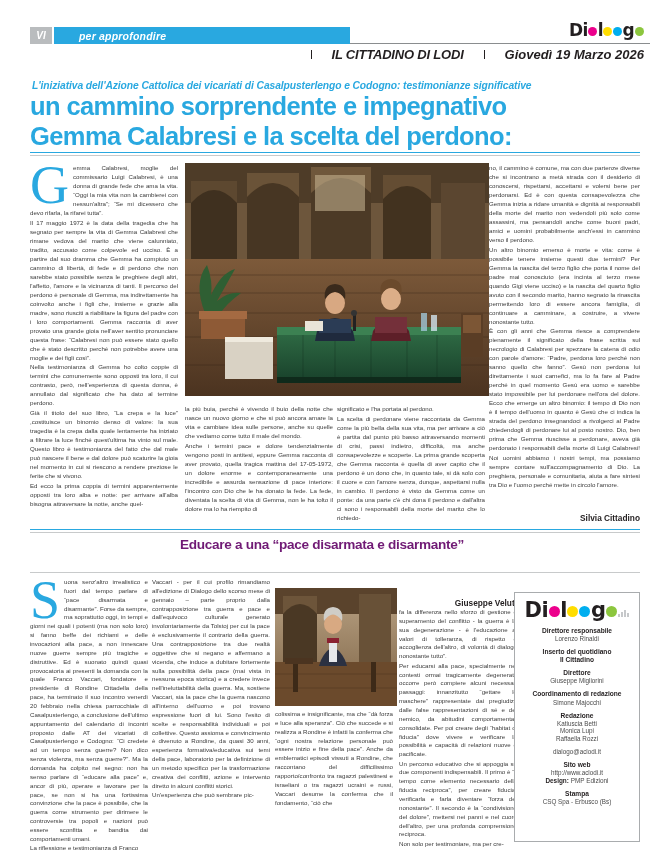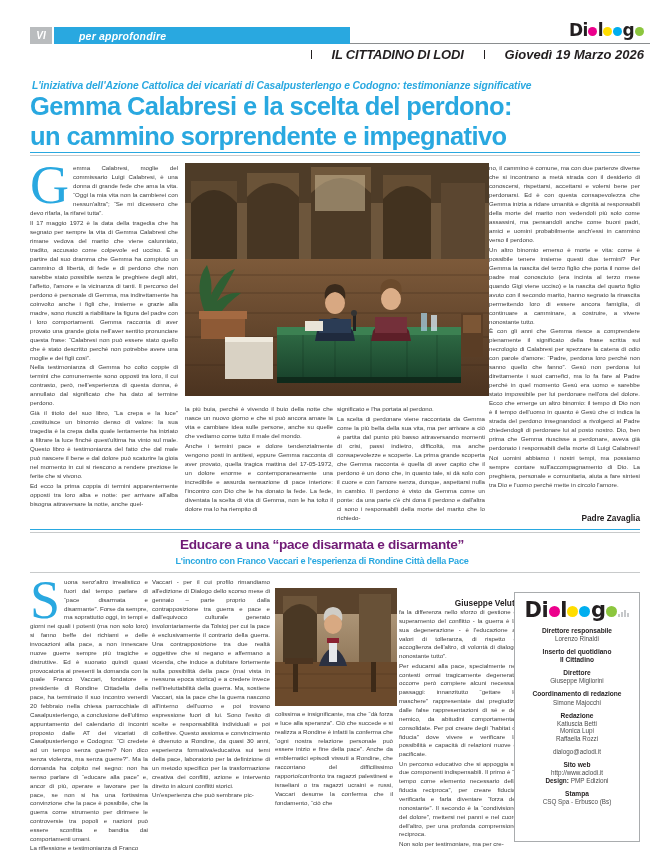--- a/index.html
+++ b/index.html
@@ -172,22 +172,22 @@
 
   <div class="issueline">
     <span class="vr"></span>
     <span class="lbl">IL CITTADINO DI LODI</span>
     <span class="vr"></span>
     <span>Giovedì 19 Marzo 2026</span>
   </div>
 
   <div class="kicker">L'iniziativa dell'Azione Cattolica dei vicariati di Casalpusterlengo e Codogno: testimonianze significative</div>
   <div class="headline">
+    <div>un cammino sorprendente e impegnativo</div>
     <div>Gemma Calabresi e la scelta del perdono:</div>
-    <div>un cammino sorprendente e impegnativo</div>
   </div>
   <div class="rule-blue"></div>
   <div class="rule-grey1"></div>
 
   <div class="photo1">
     <svg viewBox="0 0 304 233" width="304" height="233" preserveAspectRatio="none">
       <defs>
         <linearGradient id="wall" x1="0" y1="0" x2="0" y2="1">
           <stop offset="0" stop-color="#c9b79a"></stop>
             <stop offset="1" stop-color="#8d7352"></stop>
@@ -289,26 +289,25 @@
     <p>significato e l'ha portata al perdono.</p>
     <p>La scelta di perdonare viene raccontata da Gemma come la più bella della sua vita, ma per arrivare a ciò è partita dal punto più basso attraversando momenti di crisi, passi indietro, difficoltà, ma anche consapevolezze e scoperte. La prima grande scoperta che Gemma racconta è quella di aver capito che il perdono è un dono che, in quanto tale, si dà solo con il cuore e con l'amore senza, dunque, aspettarsi nulla in cambio. Il perdono è visto da Gemma come un ponte: da una parte c'è chi dona il perdono e dall'altra ci sono i responsabili della morte del marito che lo richiedo-</p>
   </div>
 
   <div class="a1col" id="a1c4">
     <p>no, il cammino è comune, ma con due partenze diverse che si incontrano a metà strada con il desiderio di conoscersi, rispettarsi, accettarsi e volersi bene per perdonarsi. Ed è con questa consapevolezza che Gemma inizia a ridare umanità e dignità ai responsabili della morte del marito non vedendoli più solo come assassini, ma pensandoli anche come buoni padri, amici e uomini probabilmente anch'essi in cammino verso il perdono.</p>
     <p>Un altro binomio emerso è morte e vita: come è possibile tenere insieme questi due termini? Per Gemma la nascita del terzo figlio che porta il nome del padre mai conosciuto (era incinta al terzo mese quando Gigi viene ucciso) e la nascita del quarto figlio avuto con il secondo marito, hanno segnato la rinascita permettendo loro di essere ancora famiglia, di continuare a camminare, a costruire, a vivere nonostante tutto.</p>
     <p>È con gli anni che Gemma riesce a comprendere pienamente il significato della frase scritta sul necrologio di Calabresi per spezzare la catena di odio con parole d'amore: “Padre, perdona loro perché non sanno quello che fanno”. Gesù non perdona lui direttamente i suoi carnefici, ma lo fa fare al Padre perché in quel momento Gesù era uomo e sarebbe stato impossibile per lui perdonare nell'ora del dolore. Ecco che emerge un altro binomio: il tempo di Dio non è il tempo dell'uomo in quanto è Gesù che ci indica la strada del perdono insegnandoci a rivolgerci al Padre chiedendogli di perdonare lui al posto nostro. Dio, ben prima che Gemma riuscisse a perdonare, aveva già perdonato i responsabili della morte di Luigi Calabresi! Noi uomini abbiamo i nostri tempi, ma possiamo sempre contare sull'accompagnamento di Dio. La preghiera, personale e comunitaria, aiuta a fare sintesi tra Dio e l'uomo perché mette in circolo l'amore.</p>
   </div>
 
-  <div class="byline">Padre Zavaglia</div>
+  <div class="byline">Silvia Cittadino</div>
 
   <div class="rule-blue2"></div>
   <div class="rule-grey2"></div>
   <div class="kicker2">Educare a una “pace disarmata e disarmante”</div>
-  <div class="subhead2">L'incontro con Franco Vaccari e l'esperienza di Rondine Città della Pace</div>
   <div class="rule-grey3"></div>
 
   <div class="photo2">
     <svg viewBox="0 0 122 118" width="122" height="118" preserveAspectRatio="none">
       <defs>
         <linearGradient id="wl2" x1="0" y1="0" x2="0" y2="1">
           <stop offset="0" stop-color="#b9a284"></stop>
             <stop offset="1" stop-color="#7c6244"></stop>
         </linearGradient>
       </defs>

